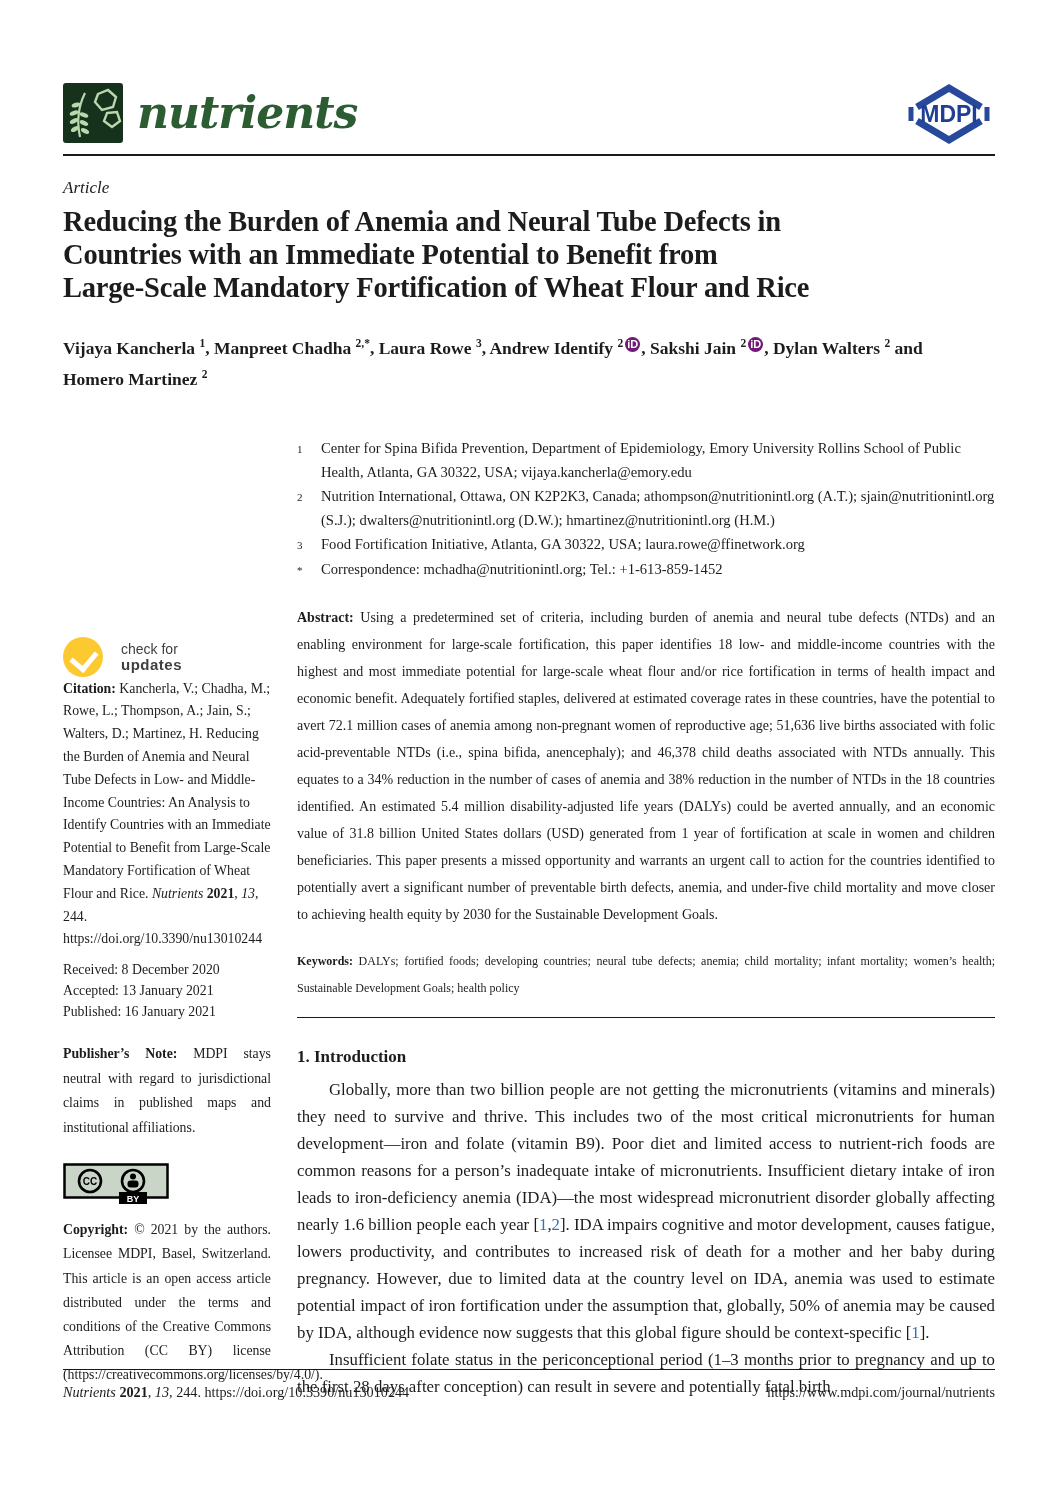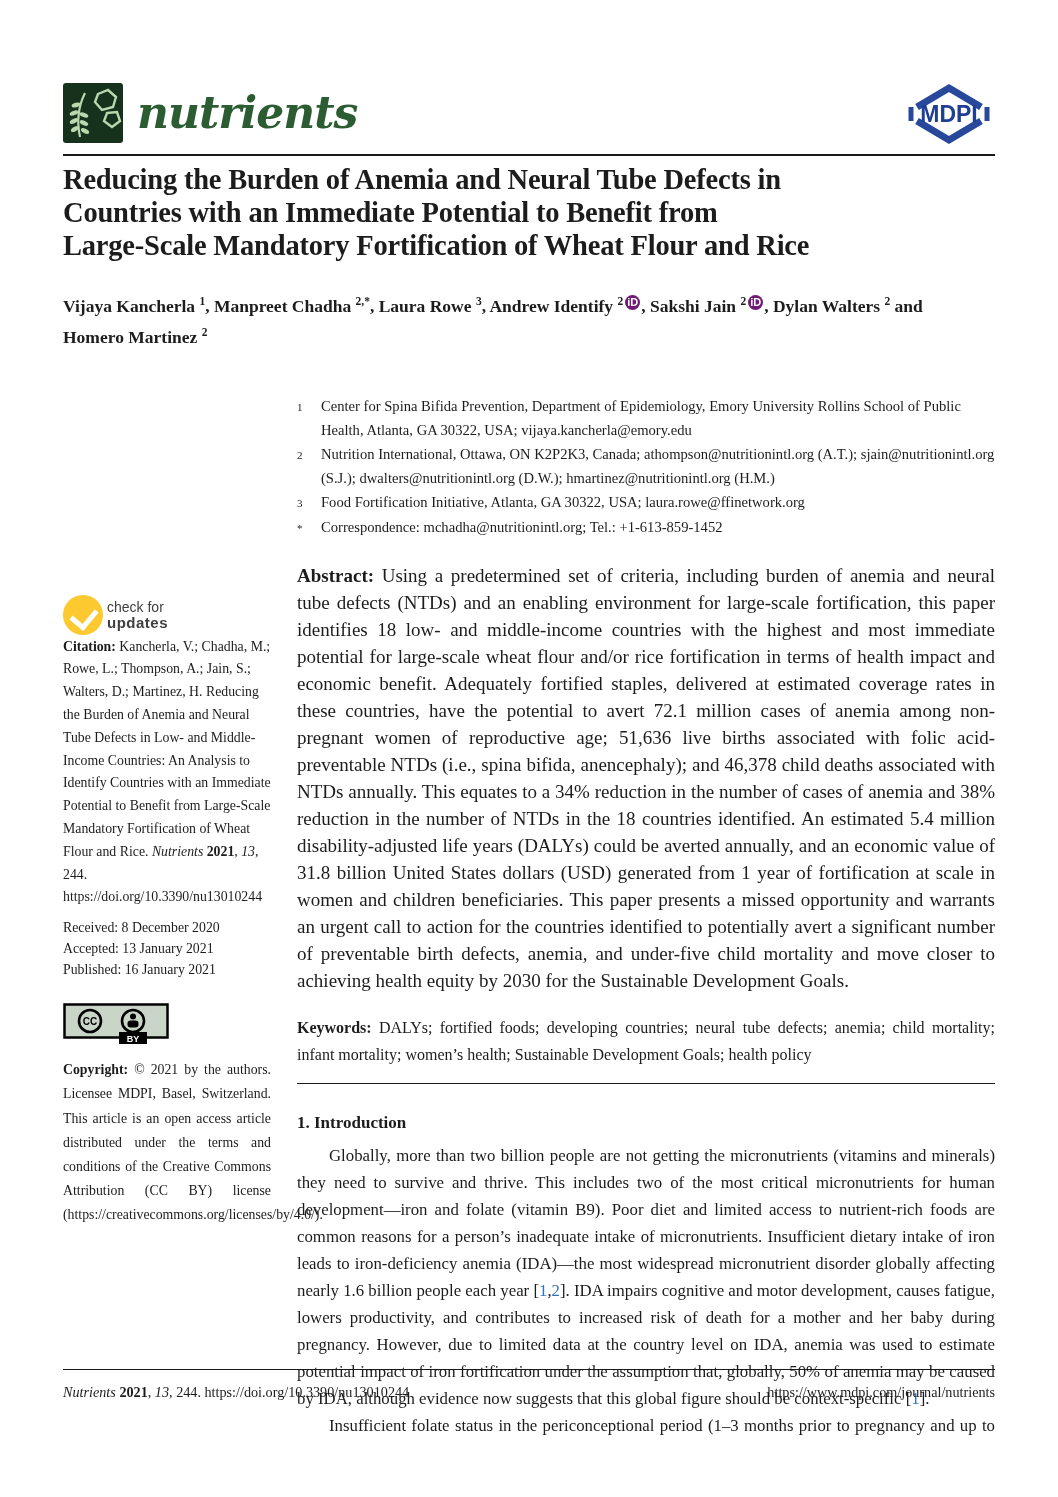--- a/index.html
+++ b/index.html
@@ -22,29 +22,29 @@
   .content-row { display:flex; margin-top:44px; gap:26px; }
   .sidebar { width:208px; flex:0 0 208px; font-size:13.8px; }
   .main-col { flex:1; min-width:0; }
 
   
   .affiliations { font-size:14.6px; line-height:24px; }
   .aff { display:flex; }
   .aff-marker { flex:0 0 24px; font-size:11px; vertical-align:top; padding-top:1px; }
   .aff-text { flex:1; }
 
-  .abstract { margin-top:22px; font-size:19px; line-height:27px; text-align:justify; }
-  .keywords { margin-top:20px; font-size:16px; line-height:27px; text-align:justify; }
+  .abstract { margin-top:22px; font-size:14px; line-height:27px; text-align:justify; }
+  .keywords { margin-top:20px; font-size:12px; line-height:27px; text-align:justify; }
   .kw-rule { border:none; border-top:1.5px solid #1a1a1a; margin-top:15px; }
   .intro-heading { font-size:17px; font-weight:bold; margin-top:29px; }
   .body-p { font-size:16.8px; line-height:27px; text-align:justify; text-indent:32px; margin-top:9px; }
   .body-p + .body-p { margin-top:0; }
 
   
-  .check-badge { margin-top:201px; display:flex; align-items:center; gap:4px; cursor:pointer; }
+  .check-badge { margin-top:201px; display:flex; align-items:center; gap:18px; cursor:pointer; }
   .check-circle { width:40px; height:40px; border-radius:50%; background:#fdc931; position:relative; flex:0 0 40px; }
   .check-circle:after { content:""; position:absolute; left:12px; top:9px; width:13px; height:19px; border:solid #ffffff; border-width:0 5px 5px 0; transform:rotate(40deg); }
   .check-text { font-family:"Liberation Sans", sans-serif; color:#3f3f3f; font-size:14px; line-height:16px; }
   .check-text .l2 { font-weight:bold; font-size:15px; letter-spacing:0.5px;text-align:center; }
 
   .citation { margin-top:1px; line-height:22.8px; }
   .dates { margin-top:8px; line-height:21px; }
   .pub-note { margin-top:20px; line-height:24.5px; text-align:justify; }
   .cc-badge { margin-top:23px; display:block; cursor:pointer; }
   .copyright { margin-top:13px; line-height:24.2px; text-align:justify; }
@@ -85,20 +85,21 @@
       <path d="M14,24 L46,5 L78,24" stroke="#28499b" stroke-width="7" fill="none"></path>
       <path d="M14,38 L46,57 L78,38" stroke="#28499b" stroke-width="7" fill="none"></path>
       <line x1="8" y1="24" x2="8" y2="38" stroke="#28499b" stroke-width="5"></line>
       <line x1="84" y1="24" x2="84" y2="38" stroke="#28499b" stroke-width="5"></line>
       <text x="46" y="39" text-anchor="middle" font-family="Liberation Sans, sans-serif" font-size="23" font-weight="bold" fill="#1f3e94">MDPI</text>
     </svg>
   </header>
 
   <hr class="head-rule">
 
+  <div class="article-label">Article</div>
 
   <h1 class="title">
     <div>Reducing the Burden of Anemia and Neural Tube Defects in</div>
     <div>Countries with an Immediate Potential to Benefit from</div>
     <div>Large-Scale Mandatory Fortification of Wheat Flour and Rice</div>
   </h1>
 
   <div class="authors"><span>Vijaya Kancherla </span><sup>1</sup><span>, Manpreet Chadha </span><sup>2,*</sup><span>, Laura Rowe </span><sup>3</sup><span>, Andrew Identify </span><sup>2</sup><span class="orcid-icon">iD</span><span>, Sakshi Jain </span><sup>2</sup><span class="orcid-icon">iD</span><span>, Dylan Walters </span><sup>2</sup><span> and Homero Martinez </span><sup>2</sup></div>
 
   <div class="content-row">
@@ -113,20 +114,21 @@
       </div>
 
       <p class="citation"><span class="seg-b">Citation: </span><span>Kancherla, V.; Chadha, M.; Rowe, L.; Thompson, A.; Jain, S.; Walters, D.; Martinez, H. Reducing the Burden of Anemia and Neural Tube Defects in Low- and Middle-Income Countries: An Analysis to Identify Countries with an Immediate Potential to Benefit from Large-Scale Mandatory Fortification of Wheat Flour and Rice. </span><span class="seg-i">Nutrients </span><span class="seg-b">2021</span><span>, </span><span class="seg-i">13</span><span>, 244. https://doi.org/10.3390/nu13010244</span></p>
 
       <div class="dates">
         <div>Received: 8 December 2020</div>
         <div>Accepted: 13 January 2021</div>
         <div>Published: 16 January 2021</div>
       </div>
 
+      <p class="pub-note"><b>Publisher’s Note:</b><span> MDPI stays neutral with regard to jurisdictional claims in published maps and institutional affiliations.</span></p>
 
       <svg class="cc-badge" width="106" height="42" viewBox="0 0 106 42">
         <rect x="1.5" y="1.5" width="103" height="33" fill="#c9d6c7" stroke="#000000" stroke-width="2.5"></rect>
         <circle cx="27" cy="18" r="11" fill="none" stroke="#000000" stroke-width="2.6"></circle>
         <text x="27" y="22" text-anchor="middle" font-family="Liberation Sans, sans-serif" font-size="10" font-weight="bold" fill="#000">CC</text>
         <circle cx="70" cy="18" r="11" fill="none" stroke="#000000" stroke-width="2.6"></circle>
         <circle cx="70" cy="13.5" r="3" fill="#000"></circle>
         <rect x="64.5" y="17.5" width="11" height="7" rx="3" fill="#000"></rect>
         <rect x="56" y="29" width="28" height="12" fill="#000"></rect>
         <text x="70" y="38.5" text-anchor="middle" font-family="Liberation Sans, sans-serif" font-size="9" font-weight="bold" fill="#fff">BY</text>

